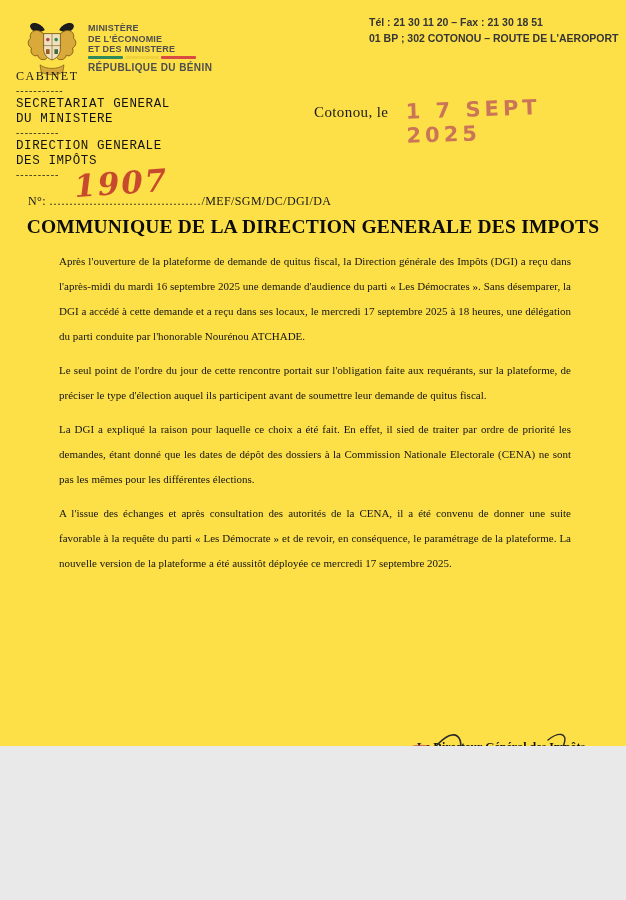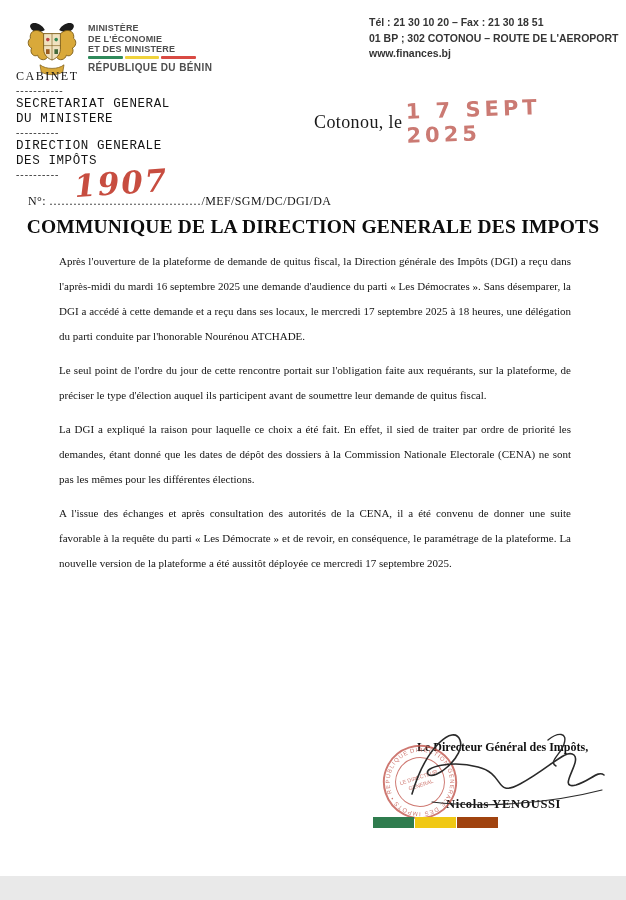--- a/index.html
+++ b/index.html
@@ -1,38 +1,38 @@
 <!DOCTYPE html>
 <html><head>
 <meta charset="utf-8">
 <style>
   html,body{margin:0;padding:0;background:#e9e9e9;}
   .page{
-    position:relative;width:626px;height:876px;margin:0 auto;
-    background:#ffffff;overflow:hidden;
+    position:relative;width:626px;height:746px;margin:0 auto;
+    background:#fde047;overflow:hidden;
     font-family:"Liberation Serif", serif;color:#1a1a1a;
     box-shadow:0 0 6px rgba(0,0,0,.2);
   }
   
   .coat{position:absolute;left:22px;top:18px;width:60px;height:60px;}
   .ministry{position:absolute;left:88px;top:23px;font-family:"Liberation Sans",sans-serif;
     font-size:9px;font-weight:700;color:#4e4e4e;line-height:10.5px;letter-spacing:.2px;}
   .rule{position:absolute;left:88px;top:56px;width:108px;height:3px;display:flex;gap:2px;}
   .rule span{flex:1;height:3px;border-radius:1px;}
   .rule .g{background:#2f8a5b;} .rule .y{background:#f0d33c;} .rule .r{background:#d94a43;}
   .republic{position:absolute;left:88px;top:62px;font-family:"Liberation Sans",sans-serif;
     font-size:10px;font-weight:700;color:#4e4e4e;letter-spacing:.4px;}
   .org{position:absolute;left:16px;top:69px;width:216px;text-align:left;
     font-size:12.5px;letter-spacing:.6px;color:#141414;}
   .org .cab{font-size:12px;letter-spacing:1.5px;line-height:15px;}
   .org .dash{font-size:10px;letter-spacing:1px;line-height:13px;color:#222;}
   .org .unit{line-height:14.5px;font-family:Liberation Mono, monospace;}
   .contact{position:absolute;left:369px;top:15px;font-family:"Liberation Sans",sans-serif;
     font-size:10.5px;color:#353535;line-height:15.5px;font-weight:600;}
-  .place{position:absolute;left:314px;top:104px;font-size:18px;letter-spacing:.4px;margin-top:8px;}
+  .place{position:absolute;left:314px;top:104px;font-size:15px;letter-spacing:.4px;}
   .datestamp{position:absolute;left:406px;top:96px;font-family:"DejaVu Sans",sans-serif;
     font-size:21px;font-weight:600;color:#c2635b;letter-spacing:4px;transform:rotate(-2deg);
     opacity:.85;}
   
   .refline{position:absolute;left:28px;top:194px;font-size:12px;color:#151515;letter-spacing:.4px;}
   .refline .dots{letter-spacing:1px;}
   .handnum{position:absolute;left:74px;top:165px;font-family:"DejaVu Serif",serif;
     font-style:italic;font-weight:700;font-size:31px;color:#c23a2c;transform:rotate(-4deg);
     letter-spacing:2px;opacity:.9;}
   
@@ -87,23 +87,22 @@
     <div class="dash">-----------</div>
     <div class="unit">SECRETARIAT GENERAL</div>
     <div class="unit">DU MINISTERE</div>
     <div class="dash">----------</div>
     <div class="unit">DIRECTION GENERALE</div>
     <div class="unit">DES IMPÔTS</div>
     <div class="dash">----------</div>
   </div>
 
   <div class="contact">
-    <div>Tél : 21 30 10 20 – Fax : 21 30 18 51</div>
+    <div>Tél : 21 30 11 20 – Fax : 21 30 18 51</div>
     <div>01 BP ; 302 COTONOU – ROUTE DE L'AEROPORT</div>
-    <div>www.finances.bj</div>
   </div>
 
   <div class="place">Cotonou, le</div>
   <div class="datestamp">1 7 SEPT 2025</div>
 
   <div class="refline"><span>N°:</span> <span class="dots">......................................</span><span>/MEF/SGM/DC/DGI/DA</span></div>
   <div class="handnum">1907</div>
 
   <div class="title">COMMUNIQUE DE LA DIRECTION GENERALE DES IMPOTS</div>
 

